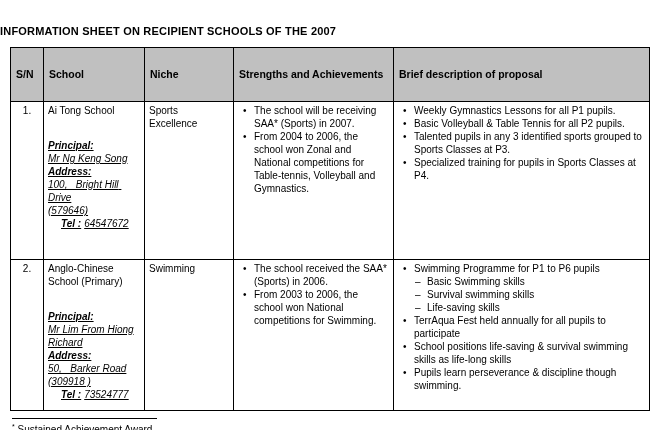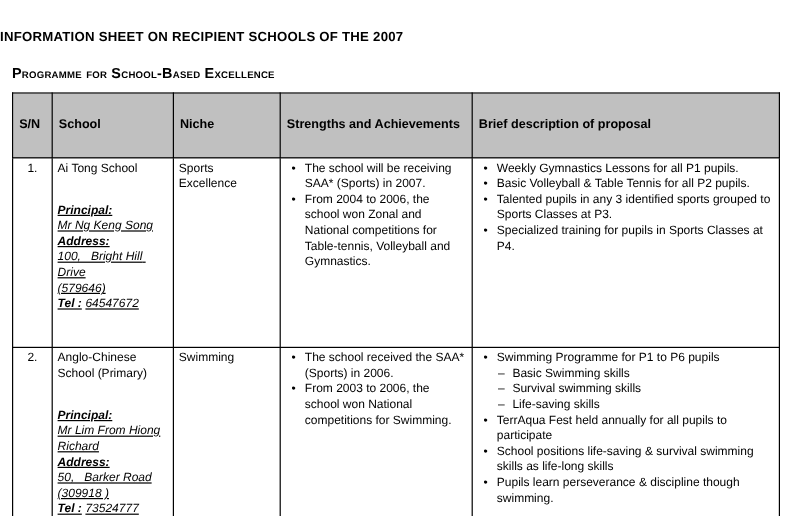--- a/index.html
+++ b/index.html
@@ -42,21 +42,21 @@
     padding:20px 5px;
   }
   th.c-sn, td.c-sn { text-align:center; padding-left:2px; padding-right:2px; }
   tr.hdr { height:17px; }
   tr.r1 { height:158px; }
   tr.r2 { height:151px; }
   .school-line { white-space:pre-wrap; }
   .contact-block { margin-top:22px;text-decoration:underline; }
   .bi { font-weight:bold; font-style:italic; }
   .it { font-style:italic; }
-  .tel-label { margin-right:3px; }
+  .tel-label { margin-right:3px;margin-left:13px; }
   .li { display:flex; }
   .li .b { flex:0 0 16px; padding-left:5px; }
   .li .t { flex:1; }
   .sub { margin-left:15px; }
   .sub .li .b { flex:0 0 14px; padding-left:2px; }
   .footnote-sep {
     width:145px; height:0;
     border-top:1px solid #000;
     margin:7px 0 1px 12px;
   }
@@ -65,21 +65,20 @@
 </style>
 </head>
 <body>
 
 <div class="page">
 
   <div class="title-block">
     <div class="title-line">INFORMATION SHEET ON RECIPIENT SCHOOLS OF THE 2007</div>
   </div>
 
-  <div class="section-heading">Programme for School-Based Excellence</div>
 
   <table class="info">
     <colgroup>
       <col style="width:33px">
         <col style="width:101px">
         <col style="width:89px">
         <col style="width:160px">
         <col style="width:256px">
     </colgroup>
     <tbody>

